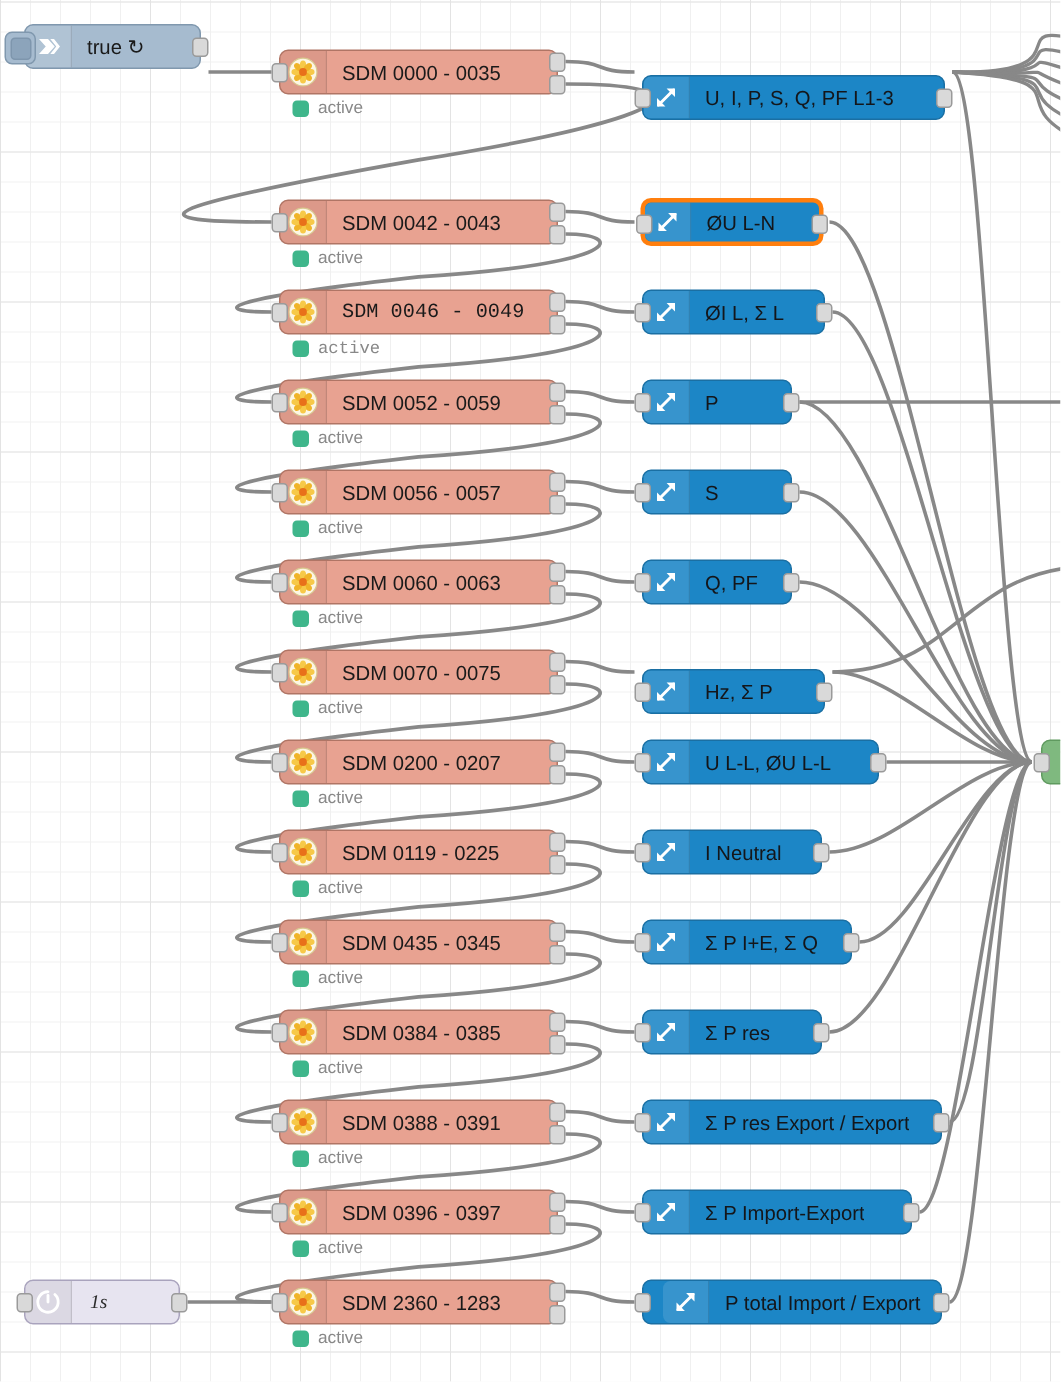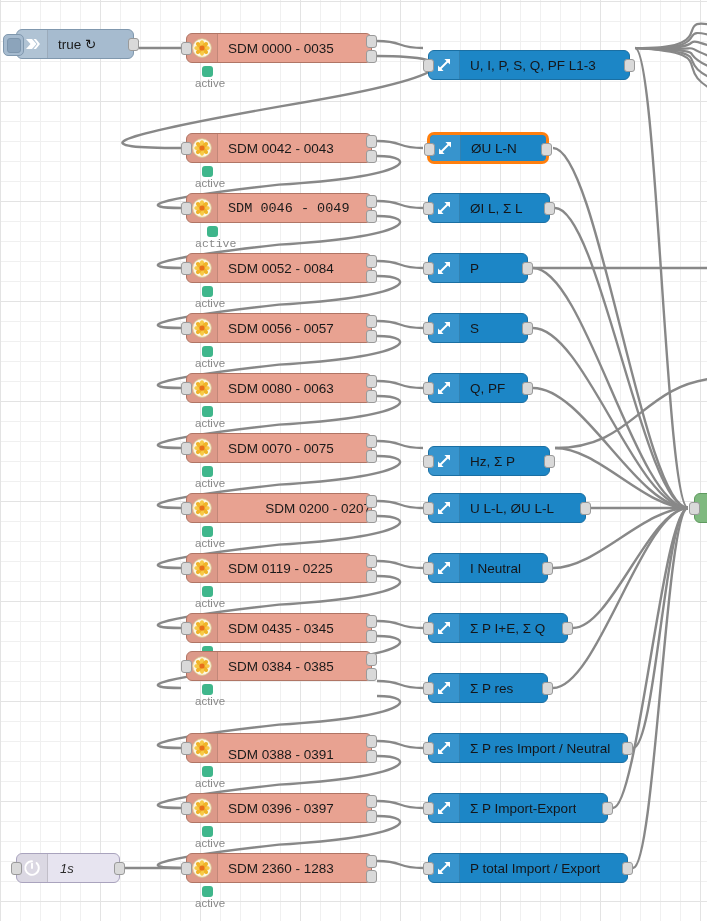--- a/index.html
+++ b/index.html
@@ -100,21 +100,20 @@
   }
   .port.in  { left: -6px; }
   .port.out { right: -6px; }
   .status {
     position: absolute;
     left: 8px;
     top: 32px;
     display: flex;
     align-items: center;
     white-space: nowrap;
-    flex-direction: column;
   }
   .status-dot {
     width: 11px;
     height: 11px;
     border-radius: 3px;
     background: #3fb68b;
     margin-right: 6px;
   }
   .status-text {
     font-size: 11.5px;
@@ -196,34 +195,34 @@
       <path d="M555,448 C598.89,448 644.11,508 688,508" fill="none" stroke="#888888" stroke-width="2.4"></path>
       <path d="M591,508 C623.01,508 655.99,508 688,508" fill="none" stroke="#888888" stroke-width="2.4"></path>
       <path d="M553,568 C597.55,568 643.45,508 688,508" fill="none" stroke="#888888" stroke-width="2.4"></path>
       <path d="M573,628 C610.95,628 650.05,508 688,508" fill="none" stroke="#888888" stroke-width="2.4"></path>
       <path d="M553,688 C597.55,688 643.45,508 688,508" fill="none" stroke="#888888" stroke-width="2.4"></path>
       <path d="M633,748 C655,748 666,508 688,508" fill="none" stroke="#888888" stroke-width="2.4"></path>
       <path d="M613,808 C637.75,808 663.25,508 688,508" fill="none" stroke="#888888" stroke-width="2.4"></path>
       <path d="M633,868 C655,868 666,508 688,508" fill="none" stroke="#888888" stroke-width="2.4"></path>
     </svg>
   <div id="nodes">
-      <div class="node node-inject" style="left: 16px; top: 29px; width: 118px;">
+      <div class="node node-inject" style="left: 16px; top: 16px; width: 118px;">
         <div class="icon-box light">
           <svg class="gly" width="18" height="18" viewBox="0 0 18 18">
             <path d="M3 4 H9 L13.5 9 L9 14 H3 L7.5 9 Z" fill="#ffffff"></path>
             <path d="M10.5 4 H13 L17 9 L13 14 H10.5 L14.5 9 Z" fill="#ffffff"></path>
           </svg>
         </div>
         <div class="node-label">true ↻</div>
         <div class="port out" style="top: 8px;"></div>
         <div class="inject-btn">
           <i></i>
         </div>
       </div>
-      <div class="node node-timer" style="left: 16px; top: 853px; width: 104px;">
+      <div class="node node-timer" style="left: 16px; top: 853px; width: 104px; font-family: Liberation Serif, serif;">
         <div class="icon-box">
           <svg class="gly" width="20" height="20" viewBox="0 0 20 20">
             <path d="M10 3.2 a6.8 6.8 0 1 0 4.6 1.8" fill="none" stroke="#ffffff" stroke-width="1.9" stroke-linecap="round"></path>
             <line x1="10" y1="10" x2="10" y2="5.6" stroke="#ffffff" stroke-width="1.9" stroke-linecap="round"></line>
           </svg>
         </div>
         <div class="node-label">1s</div>
         <div class="port in" style="top: 8px;"></div>
         <div class="port out" style="top: 8px;"></div>
       </div>
@@ -307,21 +306,21 @@
             <ellipse cx="13.25" cy="13.25" rx="3.1" ry="2.1" fill="#f0b429" transform="rotate(45 13.25 13.25)"></ellipse>
             <ellipse cx="10.00" cy="14.60" rx="3.1" ry="2.1" fill="#f7c948" transform="rotate(90 10.00 14.60)"></ellipse>
             <ellipse cx="6.75" cy="13.25" rx="3.1" ry="2.1" fill="#f0b429" transform="rotate(135 6.75 13.25)"></ellipse>
             <ellipse cx="5.40" cy="10.00" rx="3.1" ry="2.1" fill="#f7c948" transform="rotate(180 5.40 10.00)"></ellipse>
             <ellipse cx="6.75" cy="6.75" rx="3.1" ry="2.1" fill="#f0b429" transform="rotate(225 6.75 6.75)"></ellipse>
             <ellipse cx="10.00" cy="5.40" rx="3.1" ry="2.1" fill="#f7c948" transform="rotate(270 10.00 5.40)"></ellipse>
             <ellipse cx="13.25" cy="6.75" rx="3.1" ry="2.1" fill="#f0b429" transform="rotate(315 13.25 6.75)"></ellipse>
             <circle cx="10" cy="10" r="2.6" fill="#e8701a"></circle>
           </svg>
         </div>
-        <div class="node-label">SDM 0052 - 0084</div>
+        <div class="node-label">SDM 0052 - 0059</div>
         <div class="port in" style="top: 8px;"></div>
         <div class="port out" style="top: 1px;"></div>
         <div class="port out" style="top: 16px;"></div>
         <div class="status">
           <span class="status-dot"></span>
           <span class="status-text">active</span>
         </div>
       </div>
       <div class="node node-sdm" style="left: 186px; top: 313px; width: 186px;">
         <div class="icon-box">
@@ -355,21 +354,21 @@
             <ellipse cx="13.25" cy="13.25" rx="3.1" ry="2.1" fill="#f0b429" transform="rotate(45 13.25 13.25)"></ellipse>
             <ellipse cx="10.00" cy="14.60" rx="3.1" ry="2.1" fill="#f7c948" transform="rotate(90 10.00 14.60)"></ellipse>
             <ellipse cx="6.75" cy="13.25" rx="3.1" ry="2.1" fill="#f0b429" transform="rotate(135 6.75 13.25)"></ellipse>
             <ellipse cx="5.40" cy="10.00" rx="3.1" ry="2.1" fill="#f7c948" transform="rotate(180 5.40 10.00)"></ellipse>
             <ellipse cx="6.75" cy="6.75" rx="3.1" ry="2.1" fill="#f0b429" transform="rotate(225 6.75 6.75)"></ellipse>
             <ellipse cx="10.00" cy="5.40" rx="3.1" ry="2.1" fill="#f7c948" transform="rotate(270 10.00 5.40)"></ellipse>
             <ellipse cx="13.25" cy="6.75" rx="3.1" ry="2.1" fill="#f0b429" transform="rotate(315 13.25 6.75)"></ellipse>
             <circle cx="10" cy="10" r="2.6" fill="#e8701a"></circle>
           </svg>
         </div>
-        <div class="node-label">SDM 0080 - 0063</div>
+        <div class="node-label">SDM 0060 - 0063</div>
         <div class="port in" style="top: 8px;"></div>
         <div class="port out" style="top: 1px;"></div>
         <div class="port out" style="top: 16px;"></div>
         <div class="status">
           <span class="status-dot"></span>
           <span class="status-text">active</span>
         </div>
       </div>
       <div class="node node-sdm" style="left: 186px; top: 433px; width: 186px;">
         <div class="icon-box">
@@ -388,21 +387,21 @@
         </div>
         <div class="node-label">SDM 0070 - 0075</div>
         <div class="port in" style="top: 8px;"></div>
         <div class="port out" style="top: 1px;"></div>
         <div class="port out" style="top: 16px;"></div>
         <div class="status">
           <span class="status-dot"></span>
           <span class="status-text">active</span>
         </div>
       </div>
-      <div class="node node-sdm" style="left: 186px; top: 493px; width: 186px; justify-content: space-between;">
+      <div class="node node-sdm" style="left: 186px; top: 493px; width: 186px;">
         <div class="icon-box">
           <svg class="gly" width="20" height="20" viewBox="0 0 20 20">
             <circle cx="10" cy="10" r="9.3" fill="#fdf6e3" stroke="#d8c98f" stroke-width="0.8"></circle>
             <ellipse cx="14.60" cy="10.00" rx="3.1" ry="2.1" fill="#f7c948" transform="rotate(0 14.60 10.00)"></ellipse>
             <ellipse cx="13.25" cy="13.25" rx="3.1" ry="2.1" fill="#f0b429" transform="rotate(45 13.25 13.25)"></ellipse>
             <ellipse cx="10.00" cy="14.60" rx="3.1" ry="2.1" fill="#f7c948" transform="rotate(90 10.00 14.60)"></ellipse>
             <ellipse cx="6.75" cy="13.25" rx="3.1" ry="2.1" fill="#f0b429" transform="rotate(135 6.75 13.25)"></ellipse>
             <ellipse cx="5.40" cy="10.00" rx="3.1" ry="2.1" fill="#f7c948" transform="rotate(180 5.40 10.00)"></ellipse>
             <ellipse cx="6.75" cy="6.75" rx="3.1" ry="2.1" fill="#f0b429" transform="rotate(225 6.75 6.75)"></ellipse>
             <ellipse cx="10.00" cy="5.40" rx="3.1" ry="2.1" fill="#f7c948" transform="rotate(270 10.00 5.40)"></ellipse>
@@ -460,21 +459,21 @@
         </div>
         <div class="node-label">SDM 0435 - 0345</div>
         <div class="port in" style="top: 8px;"></div>
         <div class="port out" style="top: 1px;"></div>
         <div class="port out" style="top: 16px;"></div>
         <div class="status">
           <span class="status-dot"></span>
           <span class="status-text">active</span>
         </div>
       </div>
-      <div class="node node-sdm" style="left: 186px; top: 651px; width: 186px; text-align: center;">
+      <div class="node node-sdm" style="left: 186px; top: 673px; width: 186px; text-align: center;">
         <div class="icon-box">
           <svg class="gly" width="20" height="20" viewBox="0 0 20 20">
             <circle cx="10" cy="10" r="9.3" fill="#fdf6e3" stroke="#d8c98f" stroke-width="0.8"></circle>
             <ellipse cx="14.60" cy="10.00" rx="3.1" ry="2.1" fill="#f7c948" transform="rotate(0 14.60 10.00)"></ellipse>
             <ellipse cx="13.25" cy="13.25" rx="3.1" ry="2.1" fill="#f0b429" transform="rotate(45 13.25 13.25)"></ellipse>
             <ellipse cx="10.00" cy="14.60" rx="3.1" ry="2.1" fill="#f7c948" transform="rotate(90 10.00 14.60)"></ellipse>
             <ellipse cx="6.75" cy="13.25" rx="3.1" ry="2.1" fill="#f0b429" transform="rotate(135 6.75 13.25)"></ellipse>
             <ellipse cx="5.40" cy="10.00" rx="3.1" ry="2.1" fill="#f7c948" transform="rotate(180 5.40 10.00)"></ellipse>
             <ellipse cx="6.75" cy="6.75" rx="3.1" ry="2.1" fill="#f0b429" transform="rotate(225 6.75 6.75)"></ellipse>
             <ellipse cx="10.00" cy="5.40" rx="3.1" ry="2.1" fill="#f7c948" transform="rotate(270 10.00 5.40)"></ellipse>
@@ -484,21 +483,21 @@
         </div>
         <div class="node-label">SDM 0384 - 0385</div>
         <div class="port in" style="top: 8px;"></div>
         <div class="port out" style="top: 1px;"></div>
         <div class="port out" style="top: 16px;"></div>
         <div class="status">
           <span class="status-dot"></span>
           <span class="status-text">active</span>
         </div>
       </div>
-      <div class="node node-sdm" style="left: 186px; top: 733px; width: 186px; align-items: flex-end;">
+      <div class="node node-sdm" style="left: 186px; top: 733px; width: 186px;">
         <div class="icon-box">
           <svg class="gly" width="20" height="20" viewBox="0 0 20 20">
             <circle cx="10" cy="10" r="9.3" fill="#fdf6e3" stroke="#d8c98f" stroke-width="0.8"></circle>
             <ellipse cx="14.60" cy="10.00" rx="3.1" ry="2.1" fill="#f7c948" transform="rotate(0 14.60 10.00)"></ellipse>
             <ellipse cx="13.25" cy="13.25" rx="3.1" ry="2.1" fill="#f0b429" transform="rotate(45 13.25 13.25)"></ellipse>
             <ellipse cx="10.00" cy="14.60" rx="3.1" ry="2.1" fill="#f7c948" transform="rotate(90 10.00 14.60)"></ellipse>
             <ellipse cx="6.75" cy="13.25" rx="3.1" ry="2.1" fill="#f0b429" transform="rotate(135 6.75 13.25)"></ellipse>
             <ellipse cx="5.40" cy="10.00" rx="3.1" ry="2.1" fill="#f7c948" transform="rotate(180 5.40 10.00)"></ellipse>
             <ellipse cx="6.75" cy="6.75" rx="3.1" ry="2.1" fill="#f0b429" transform="rotate(225 6.75 6.75)"></ellipse>
             <ellipse cx="10.00" cy="5.40" rx="3.1" ry="2.1" fill="#f7c948" transform="rotate(270 10.00 5.40)"></ellipse>
@@ -720,39 +719,39 @@
       <div class="node node-blue" style="left: 428px; top: 733px; width: 200px;">
         <div class="icon-box light">
           <svg class="gly" width="18" height="18" viewBox="0 0 18 18">
             <g stroke="#ffffff" stroke-width="2" stroke-linecap="round" fill="none">
               <line x1="4" y1="14" x2="14" y2="4"></line>
             </g>
             <polygon points="15,3 15,8.6 9.4,3" fill="#ffffff"></polygon>
             <polygon points="3,15 3,9.4 8.6,15" fill="#ffffff"></polygon>
           </svg>
         </div>
-        <div class="node-label">Σ P res Import / Neutral</div>
+        <div class="node-label">Σ P res Export / Export</div>
         <div class="port in" style="top: 8px;"></div>
         <div class="port out" style="top: 8px;"></div>
       </div>
       <div class="node node-blue" style="left: 428px; top: 793px; width: 180px;">
         <div class="icon-box light">
           <svg class="gly" width="18" height="18" viewBox="0 0 18 18">
             <g stroke="#ffffff" stroke-width="2" stroke-linecap="round" fill="none">
               <line x1="4" y1="14" x2="14" y2="4"></line>
             </g>
             <polygon points="15,3 15,8.6 9.4,3" fill="#ffffff"></polygon>
             <polygon points="3,15 3,9.4 8.6,15" fill="#ffffff"></polygon>
           </svg>
         </div>
         <div class="node-label">Σ P Import-Export</div>
         <div class="port in" style="top: 8px;"></div>
         <div class="port out" style="top: 8px;"></div>
       </div>
-      <div class="node node-blue" style="left: 428px; top: 853px; width: 200px;">
+      <div class="node node-blue" style="left: 428px; top: 853px; width: 200px; justify-content: center;">
         <div class="icon-box light">
           <svg class="gly" width="18" height="18" viewBox="0 0 18 18">
             <g stroke="#ffffff" stroke-width="2" stroke-linecap="round" fill="none">
               <line x1="4" y1="14" x2="14" y2="4"></line>
             </g>
             <polygon points="15,3 15,8.6 9.4,3" fill="#ffffff"></polygon>
             <polygon points="3,15 3,9.4 8.6,15" fill="#ffffff"></polygon>
           </svg>
         </div>
         <div class="node-label">P total Import / Export</div>

